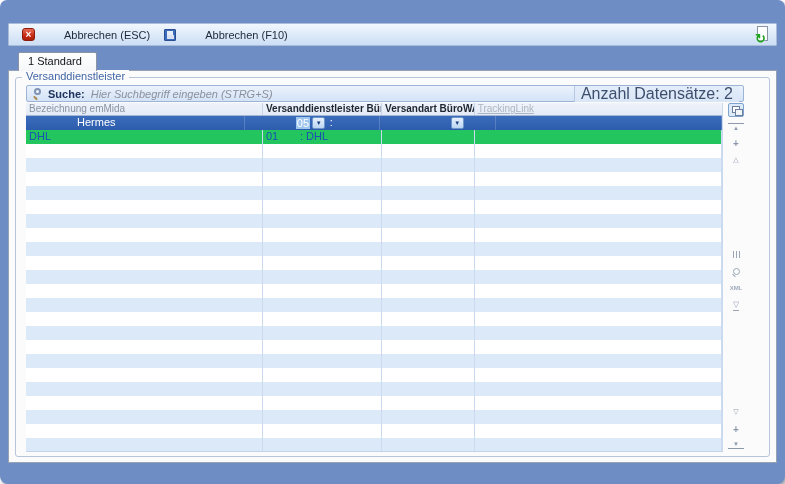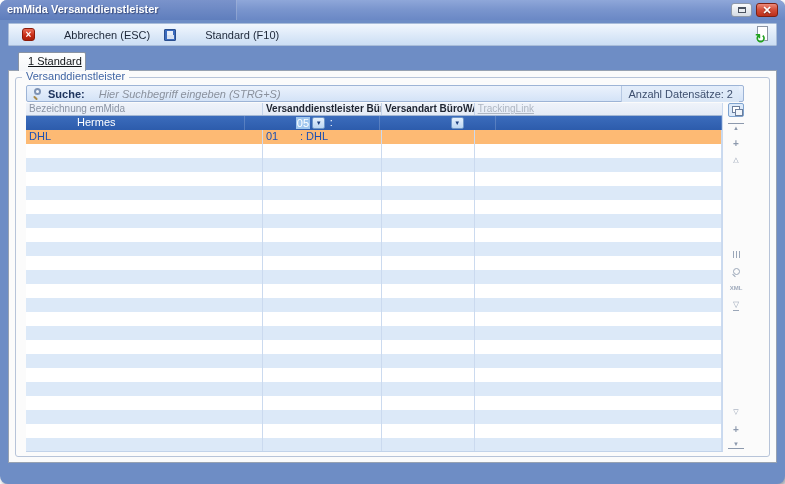--- a/index.html
+++ b/index.html
@@ -61,24 +61,24 @@
     display:flex;align-items:center;justify-content:center;line-height:1;
   }
   .icon-save{position:relative;width:12px;height:12px;background:#3B6BBD;border:1px solid #2A4E8E;border-radius:1px;}
   .icon-save:before{content:"";position:absolute;left:2px;top:1px;width:6px;height:4px;background:#E7EEF8;}
   .icon-save:after{content:"";position:absolute;left:2px;bottom:1px;width:7px;height:4px;background:#D7E2F2;}
   .icon-refresh{position:absolute;right:6px;top:2px;width:15px;height:17px;}
   .icon-refresh .page{position:absolute;left:2px;top:0;width:11px;height:15px;background:#fff;border:1px solid #8B94A3;}
   .icon-refresh .arrows{position:absolute;left:0;bottom:-3px;font-size:13px;font-weight:bold;color:#1FA11F;text-shadow:0 0 1px #fff;}
   
   .tab{
-    position:absolute;left:18px;top:52px;height:19px;padding:2px 3px 0 9px;
+    position:absolute;left:18px;top:52px;height:19px;padding:2px 14px 0 9px;
     background:linear-gradient(#FFFFFF,#F4F6F9);
     border:1px solid #8A94A4;border-bottom:none;border-radius:2px 2px 0 0;
-    font-size:11px;color:#101418;z-index:3;text-decoration:underline;
+    font-size:11px;color:#101418;z-index:3;
   }
   
   .panel{
     position:absolute;left:8px;right:8px;top:70px;bottom:21px;
     background:#FBFBFB;border:1px solid #97A2B2;z-index:2;
   }
   .groupbox{
     position:absolute;left:6px;right:6px;top:6px;bottom:5px;
     border:1px solid #B7C4D9;border-radius:3px;
   }
@@ -89,42 +89,42 @@
   
   .searchbar{
     position:absolute;left:10px;top:7px;width:718px;height:17px;
     background:linear-gradient(#EBF2FC,#D4E3F7);
     border:1px solid #9DB4D6;border-radius:2px;
     display:flex;align-items:center;padding:0 4px;
   }
   .mag{position:relative;width:11px;height:11px;margin:0 4px 0 2px;}
   .mag .lens{position:absolute;left:1px;top:0;width:7px;height:7px;border:2px solid #7E93B5;border-radius:50%;background:rgba(255,255,255,0.6);}
   .mag .tail{position:absolute;left:0;bottom:0;width:5px;height:2px;background:#A98A4A;transform:rotate(45deg);border-radius:1px;}
-  .search-label{font-size:11px;font-weight:bold;color:#20365F;margin-right:14px;}
+  .search-label{font-size:11px;font-weight:bold;color:#20365F;margin-right:6px;}
   .search-placeholder{font-size:11px;font-style:italic;color:#8A919D;flex:1;}
   .record-count{
-    font-size:11px;color:#3E4F6E;background:linear-gradient(#E3EDFA,#D9E6F6);
+    font-size:16px;color:#3E4F6E;background:linear-gradient(#E3EDFA,#D9E6F6);
     padding:7px 6px;border-left:1px solid #B6C8E2;height:16px;display:flex;align-items:center;
   }
   
   .grid{
     position:absolute;left:10px;top:25px;width:697px;height:349px;
     background:#fff;border-right:1px solid #C9D9EF;border-bottom:1px solid #C2D3EA;
     font-size:11px;overflow:hidden;
   }
   .ghead{display:flex;height:13px;background:linear-gradient(#EFF3FA,#E4EBF6);border-bottom:1px solid #A3B7D4;}
   .hcell{padding:0 3px;font-size:10px;line-height:12px;white-space:nowrap;overflow:hidden;border-right:1px solid #C5D4EA;}
   .hcell.muted{color:#8A93A3;}
   .hcell.strong{color:#1E2430;font-weight:bold;}
   .hcell.faint{color:#AEB6C2;text-decoration:underline;}
   .c0{width:249px;} .c1{width:125px;} .c2{width:97px;} .c3{width:260px;border-right:none;}
   .grow{display:flex;height:14px;}
   .gcell{position:relative;height:14px;line-height:13px;padding:0 3px;border-right:1px solid #CBDAEF;overflow:visible;white-space:nowrap;}
   .grow.stripe{background:#DCE9F8;}
-  .grow.pale{background:#fdba74;}
+  .grow.pale{background:#22c55e;}
   .grow.sel{background:linear-gradient(#3B6CBC,#2D5CAC);}
   .grow.sel .gcell{border-right-color:rgba(255,255,255,0.18);color:#fff;margin-left:48px;}
   .grow .name{font-size:11px;}
   .grow.sel .name{color:#fff;}
   .grow.data .name{color:#1C50B4;}
   .c1val{display:inline-block;min-width:15px;font-size:11px;color:#1C50B4;}
   .grow.sel .c1val{color:#fff;}
   .c1val.boxed{background:#9FC6EE;color:#14336E;padding:0 1px;min-width:14px;text-align:center;height:12px;line-height:12px;margin-top:1px;}
   .ddbtn{
     display:inline-flex;align-items:center;justify-content:center;
@@ -154,39 +154,29 @@
   .zoomglyph:before{content:"";position:absolute;left:1px;top:0;width:5px;height:5px;border:1px solid #9AA6B8;border-radius:50%;}
   .zoomglyph:after{content:"";position:absolute;left:0;bottom:1px;width:4px;height:1px;background:#9AA6B8;transform:rotate(45deg);}
   .xmltext{font-size:6px;letter-spacing:0;color:#A0ABBC;font-weight:bold;}
   .filterglyph{font-size:8px;color:#9AA6B8;border-bottom:1px solid #9AA6B8;line-height:1;padding-bottom:1px;}
 </style>
 </head>
 <body>
 
 <div class="window">
 
-  <div class="titlebar">
-    <div class="title-seg"></div>
-    <div class="title-text">emMida Versanddienstleister</div>
-    <div class="win-btn btn-max">
-      <span class="winglyph"></span>
-    </div>
-    <div class="win-btn btn-close">
-      <span>✕</span>
-    </div>
-  </div>
 
   <div class="toolbar">
     <div class="tool-btn">
       <span class="icon-cancel">×</span>
       <span class="lbl">Abbrechen (ESC)</span>
     </div>
     <div class="tool-btn">
       <span class="icon-save"></span>
-      <span class="lbl">Standard (F10)</span>
+      <span class="lbl">Abbrechen (F10)</span>
     </div>
     <div class="icon-refresh">
       <span class="page"></span>
       <span class="arrows">↻</span>
     </div>
   </div>
 
   <div class="tab">1 Standard</div>
 
   <div class="panel">

